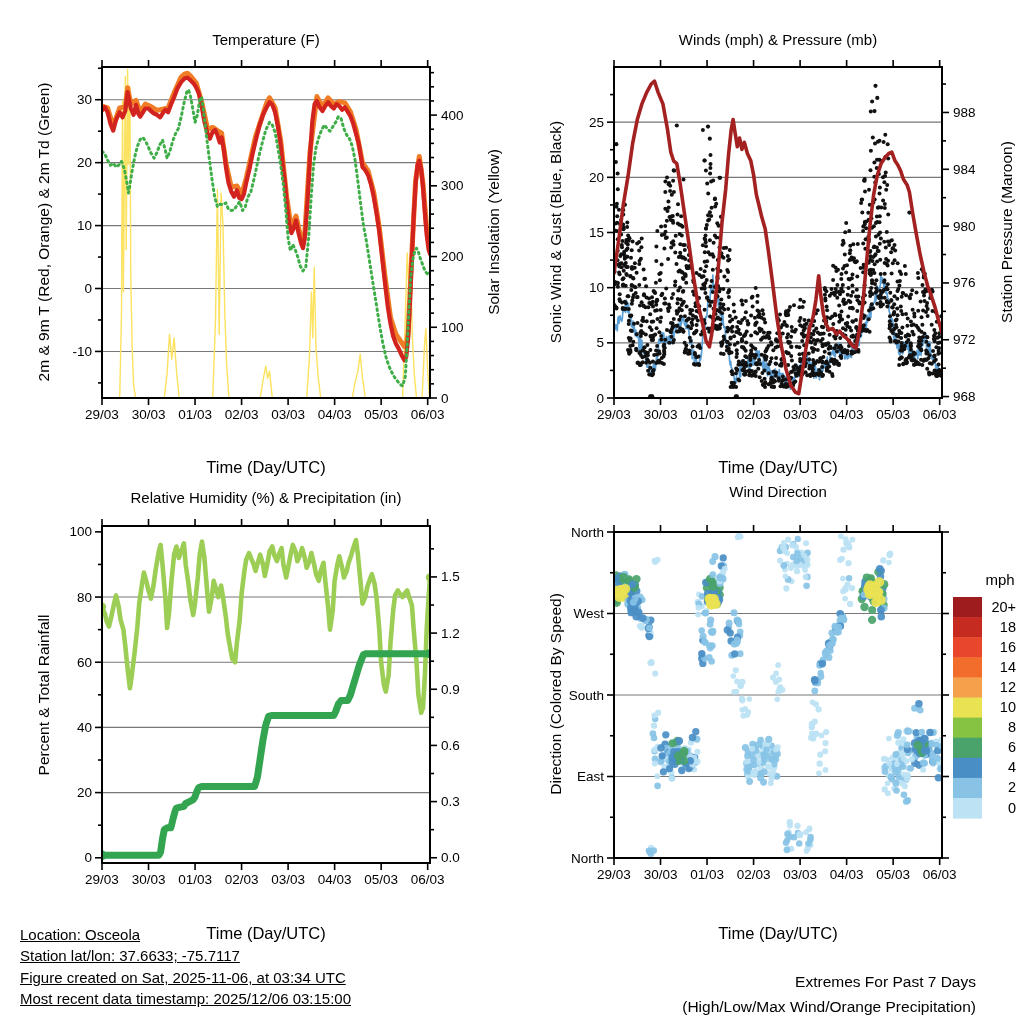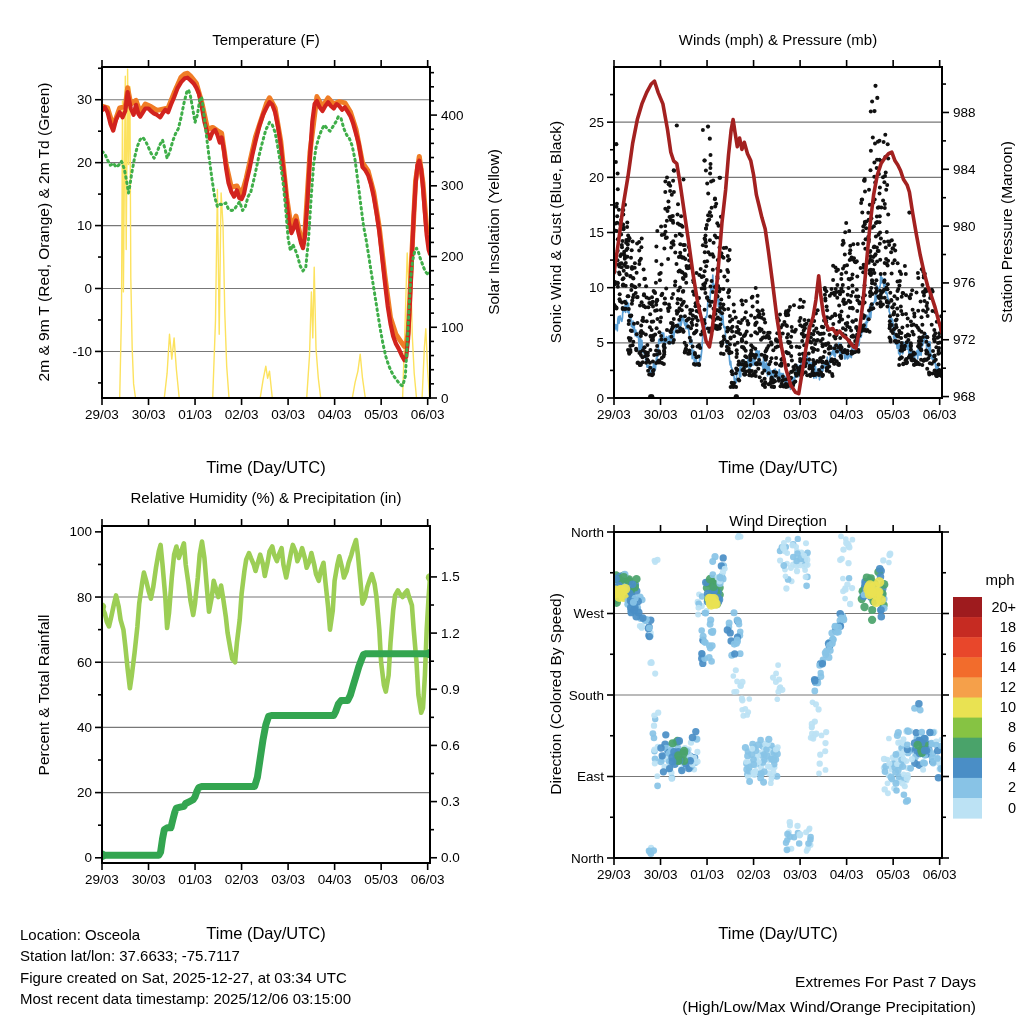--- a/index.html
+++ b/index.html
@@ -2,21 +2,21 @@
 <html><head>
 <meta charset="utf-8">
 <style>
   html,body{margin:0;padding:0;background:#fff;}
   body{width:1024px;height:1024px;position:relative;font-family:"Liberation Sans",sans-serif;color:#000;overflow:hidden;}
   svg.panel{position:absolute;}
   .chart-title{position:absolute;font-size:15px;white-space:nowrap;transform:translateX(-50%);}
   .vlabel{position:absolute;font-size:15.5px;white-space:nowrap;transform:translate(-50%,-50%) rotate(-90deg);}
   .xlabel{position:absolute;font-size:16.5px;white-space:nowrap;transform:translateX(-50%);margin-top:24px;}
   .footer-left{position:absolute;left:20px;top:924px;font-size:15px;line-height:21.4px;}
-  .footer-left span{display:block;}
+  .footer-left span{display:block;text-decoration:underline;}
   .ext-line{position:absolute;font-size:15.5px;white-space:nowrap;margin-top:40px;}
   .ext-values{font-weight:bold;}
 </style>
 </head>
 <body>
 
 <svg class="panel" style="left:0;top:0" width="512" height="470">
     <defs>
       <clipPath id="cp0">
         <rect x="101" y="66" width="330" height="333"></rect>
@@ -2833,36 +2833,36 @@
     <text x="504" y="302.35" font-size="14.5" text-anchor="end" fill="#000" font-family="&quot;Liberation Sans&quot;,sans-serif">4</text>
     <rect x="441" y="307.9" width="29" height="20.6" fill="#88c3e6"></rect>
     <text x="504" y="322.45" font-size="14.5" text-anchor="end" fill="#000" font-family="&quot;Liberation Sans&quot;,sans-serif">2</text>
     <rect x="441" y="328" width="29" height="20.6" fill="#bce2f4"></rect>
     <text x="504" y="342.55" font-size="14.5" text-anchor="end" fill="#000" font-family="&quot;Liberation Sans&quot;,sans-serif">0</text>
   </svg>
 
 <div class="chart-title" style="left:266px;top:31px">Temperature (F)</div>
 <div class="chart-title" style="left:778px;top:31px">Winds (mph) &amp; Pressure (mb)</div>
 <div class="chart-title" style="left:266px;top:489px">Relative Humidity (%) &amp; Precipitation (in)</div>
-<div class="chart-title" style="left:778px;top:512px">Wind Direction</div>
+<div class="chart-title" style="left:778px;top:483px">Wind Direction</div>
 
 <div class="vlabel" style="left:44px;top:232px">2m &amp; 9m T (Red, Orange) &amp; 2m Td (Green)</div>
 <div class="vlabel" style="left:494px;top:232px">Solar Insolation (Yellow)</div>
 <div class="vlabel" style="left:556px;top:232px">Sonic Wind &amp; Gust (Blue, Black)</div>
 <div class="vlabel" style="left:1007px;top:232px">Station Pressure (Maroon)</div>
 <div class="vlabel" style="left:44px;top:695px">Percent &amp; Total Rainfall</div>
 <div class="vlabel" style="left:556px;top:694px">Direction (Colored By Speed)</div>
 
 <div class="xlabel" style="left:266px;top:434px">Time (Day/UTC)</div>
 <div class="xlabel" style="left:778px;top:434px">Time (Day/UTC)</div>
 <div class="xlabel" style="left:266px;top:900px">Time (Day/UTC)</div>
 <div class="xlabel" style="left:778px;top:900px">Time (Day/UTC)</div>
 
 <div class="footer-left">
   <span>Location: Osceola</span>
   <span>Station lat/lon: 37.6633; -75.7117</span>
-  <span>Figure created on Sat, 2025-12-27, at 03:34 UTC</span>
+  <span>Figure created on Sat, 2025-11-06, at 03:34 UTC</span>
   <span>Most recent data timestamp: 2025/12/06 03:15:00</span>
 </div>
 
 <div class="ext-line" style="right:48px;top:933px">Extremes For Past 7 Days</div>
 <div class="ext-line" style="right:48px;top:958px">(High/Low/Max Wind/Orange Precipitation)</div>
 <div class="ext-line ext-values" style="right:86px;top:984px;color:#15803d">33.2/-11.7/11.4/1.09</div>
 
 </body></html>

